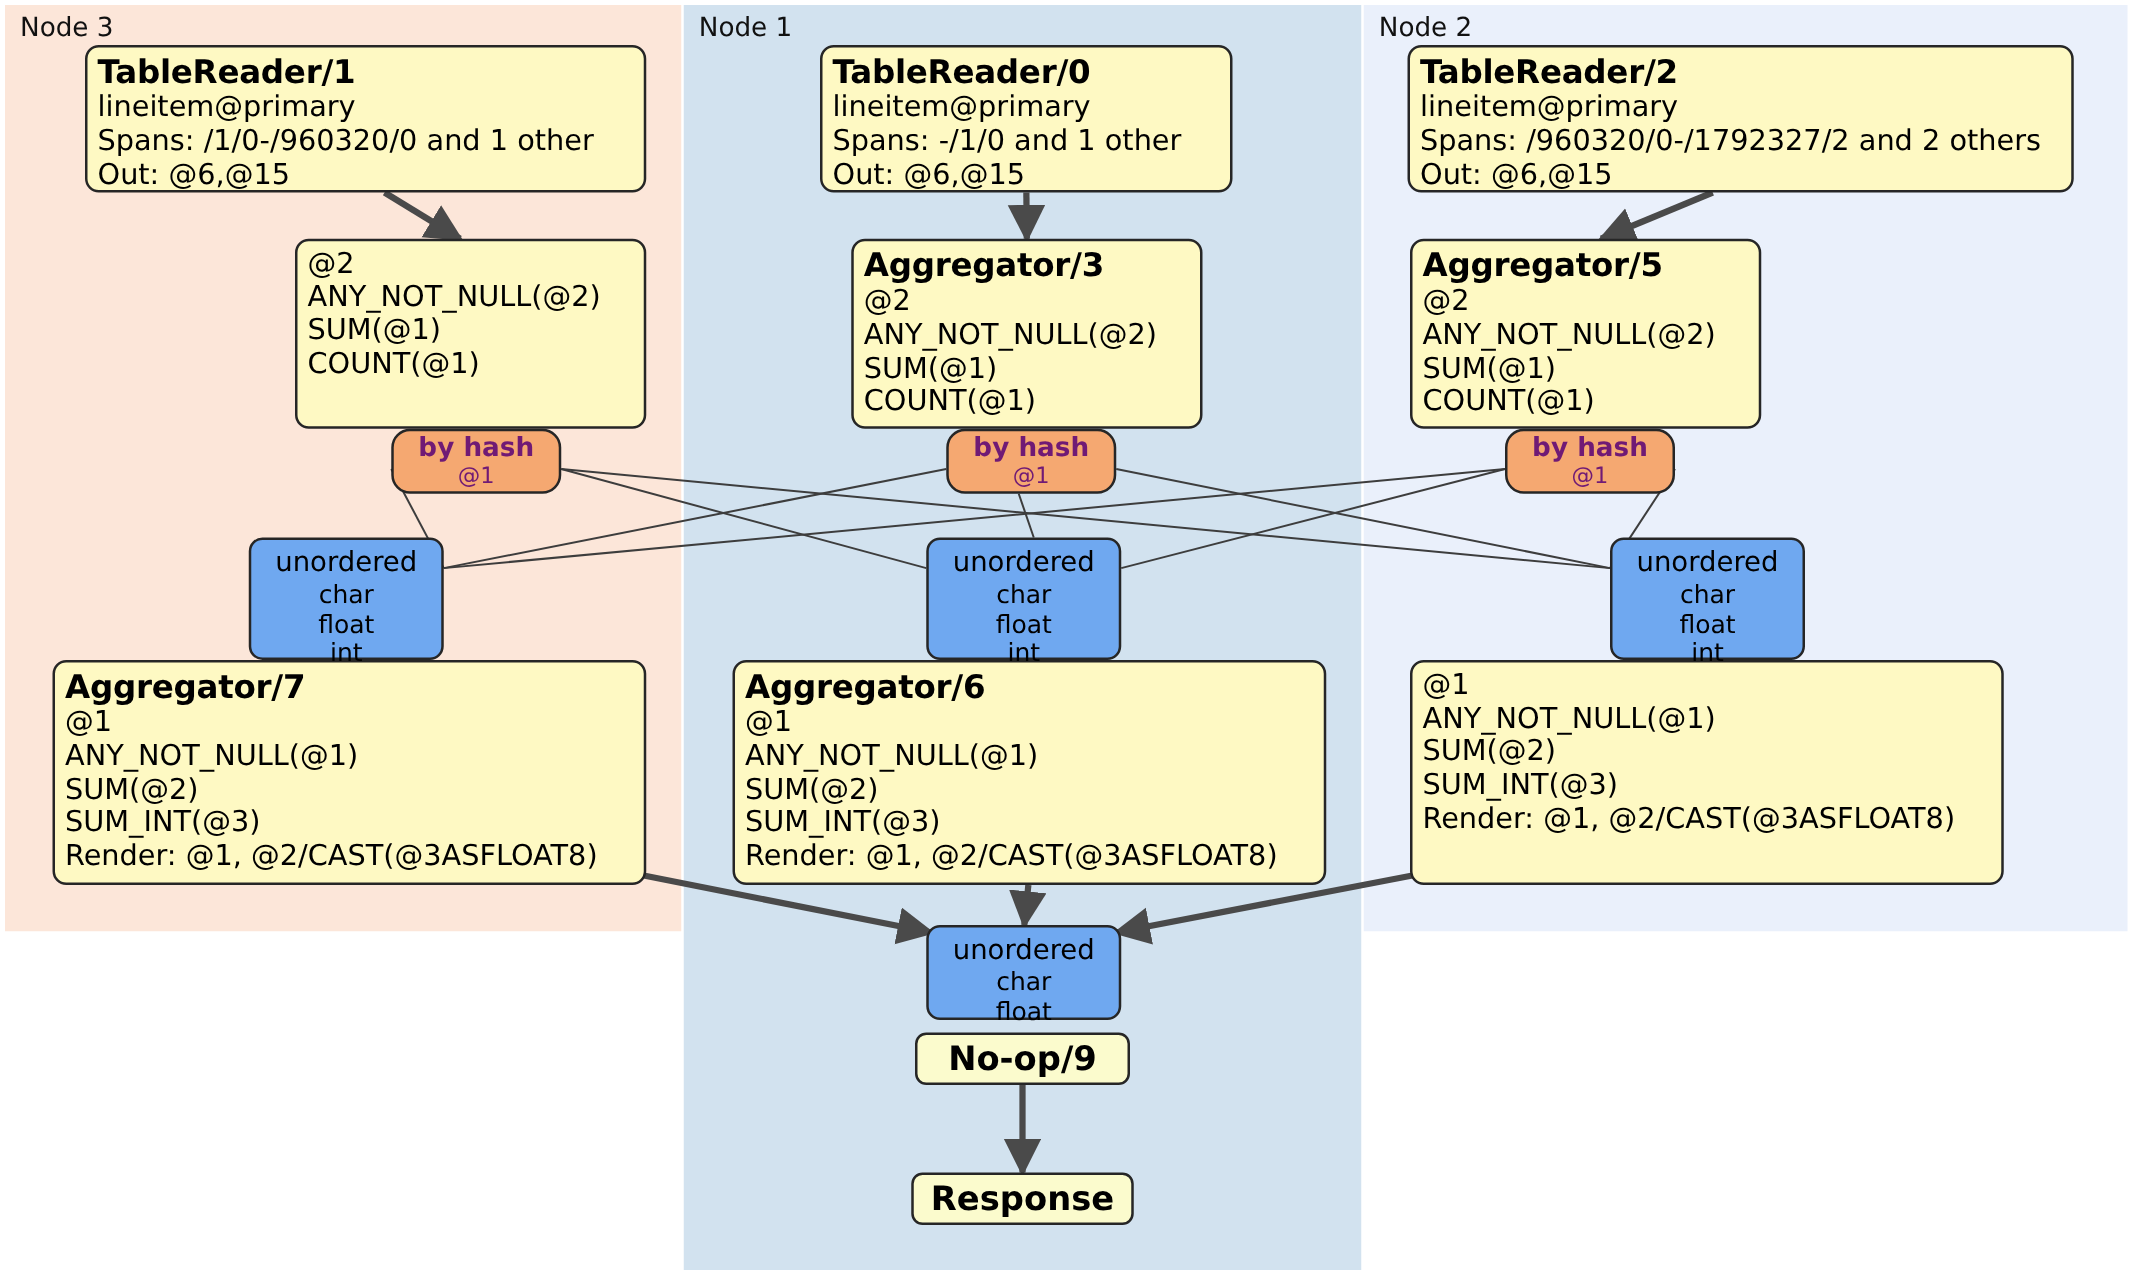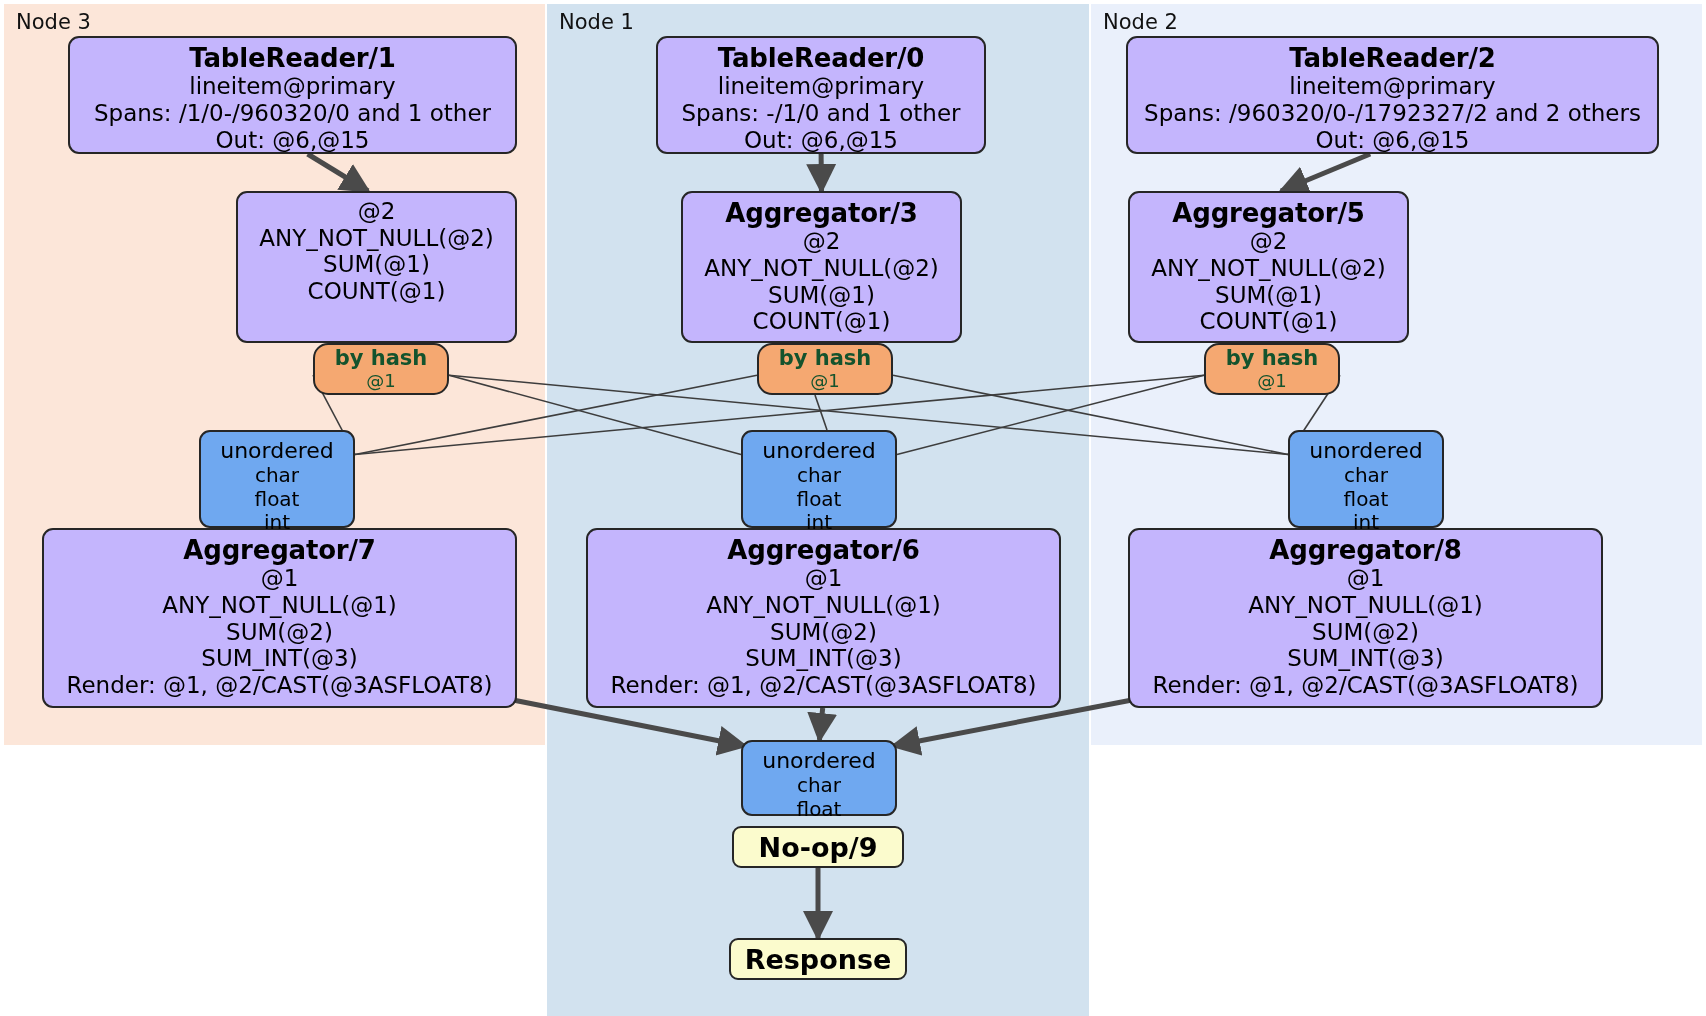--- a/index.html
+++ b/index.html
@@ -43,22 +43,21 @@
     height: 1016px;
     pointer-events: none;
   }
 
   
   .proc {
     position: absolute;
     box-sizing: border-box;
     border: 2px solid #262626;
     border-radius: 11px;
-    background: #c4b5fd;
-    text-align: center;
+    background: #fef9c3;
     padding: 5px 8px 7px 8px;
     line-height: 1.16;
     color: #000000;
   }
   .proc .ttl {
     font-size: 26px;
     font-weight: bold;
     letter-spacing: -0.2px;
     white-space: nowrap;
   }
@@ -87,21 +86,21 @@
   }
 
   
   .router-out {
     position: absolute;
     box-sizing: border-box;
     border: 2px solid #262626;
     border-radius: 15px;
     background: #f5a871;
     text-align: center;
-    color: #14532d;
+    color: #701a75;
     padding-top: 2px;
     line-height: 1.12;
     z-index: 6;
   }
   .router-out .ttl {
     font-size: 21px;
     font-weight: bold;
     white-space: nowrap;
   }
   .router-out .ln {
@@ -224,21 +223,20 @@
       </div>
       <div class="proc" style="left: 586px; top: 528px; width: 475px; height: 180px;">
         <div class="ttl">Aggregator/6</div>
         <div class="ln">@1</div>
         <div class="ln">ANY_NOT_NULL(@1)</div>
         <div class="ln">SUM(@2)</div>
         <div class="ln">SUM_INT(@3)</div>
         <div class="ln">Render: @1, @2/CAST(@3ASFLOAT8)</div>
       </div>
       <div class="proc" style="left: 1128px; top: 528px; width: 475px; height: 180px;">
-        <div class="ttl">Aggregator/8</div>
         <div class="ln">@1</div>
         <div class="ln">ANY_NOT_NULL(@1)</div>
         <div class="ln">SUM(@2)</div>
         <div class="ln">SUM_INT(@3)</div>
         <div class="ln">Render: @1, @2/CAST(@3ASFLOAT8)</div>
       </div>
       <div class="router-out" style="left: 313px; top: 343px; width: 136px; height: 52px;">
         <div class="ttl">by hash</div>
         <div class="ln">@1</div>
       </div>

